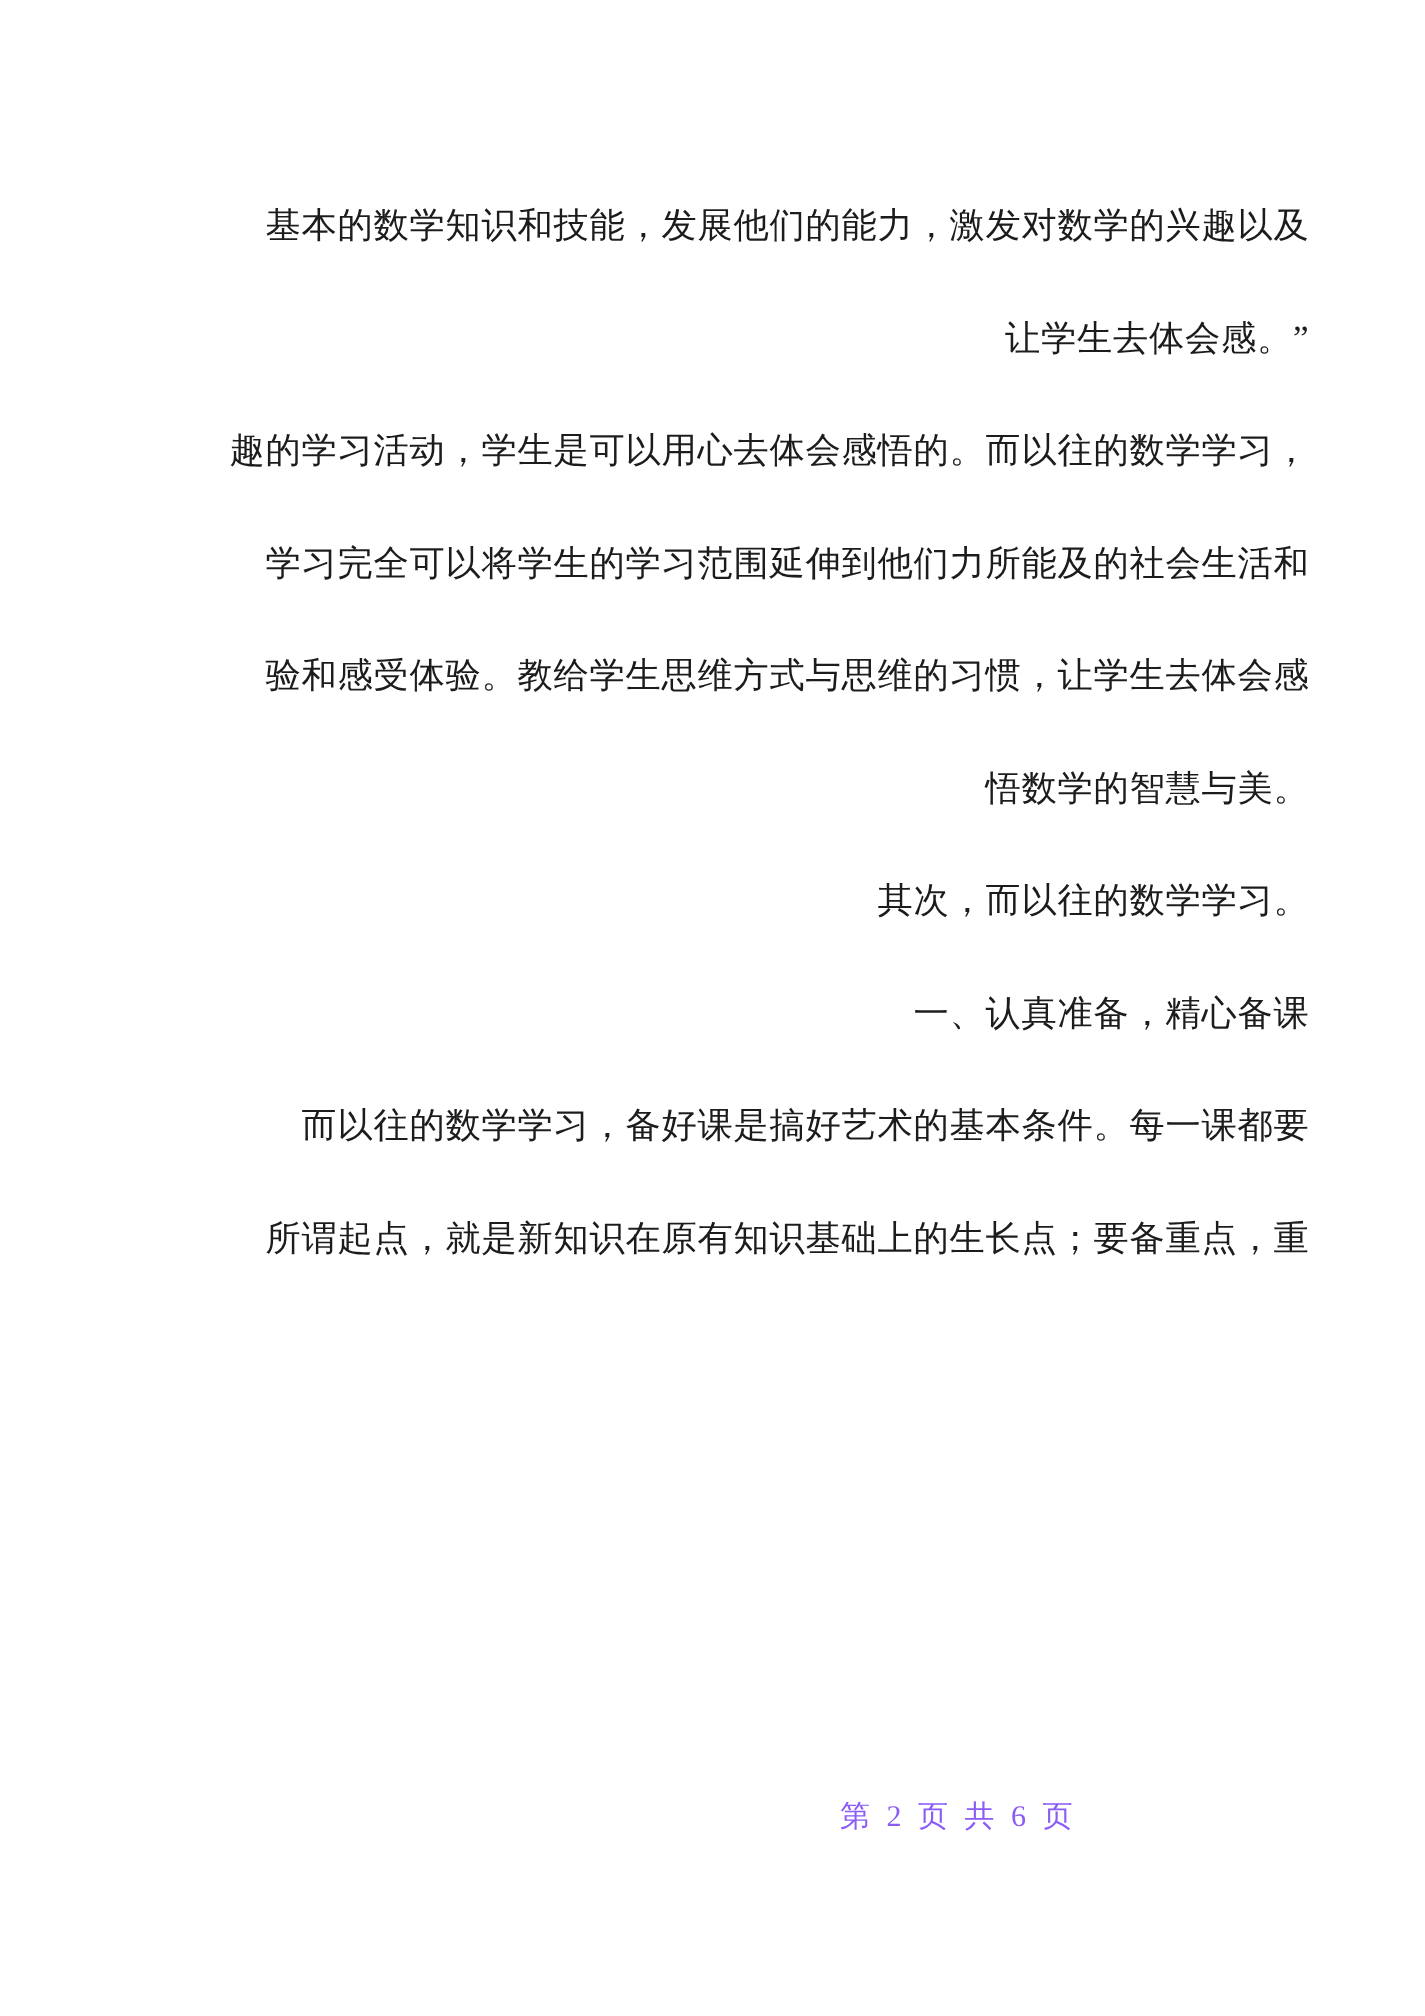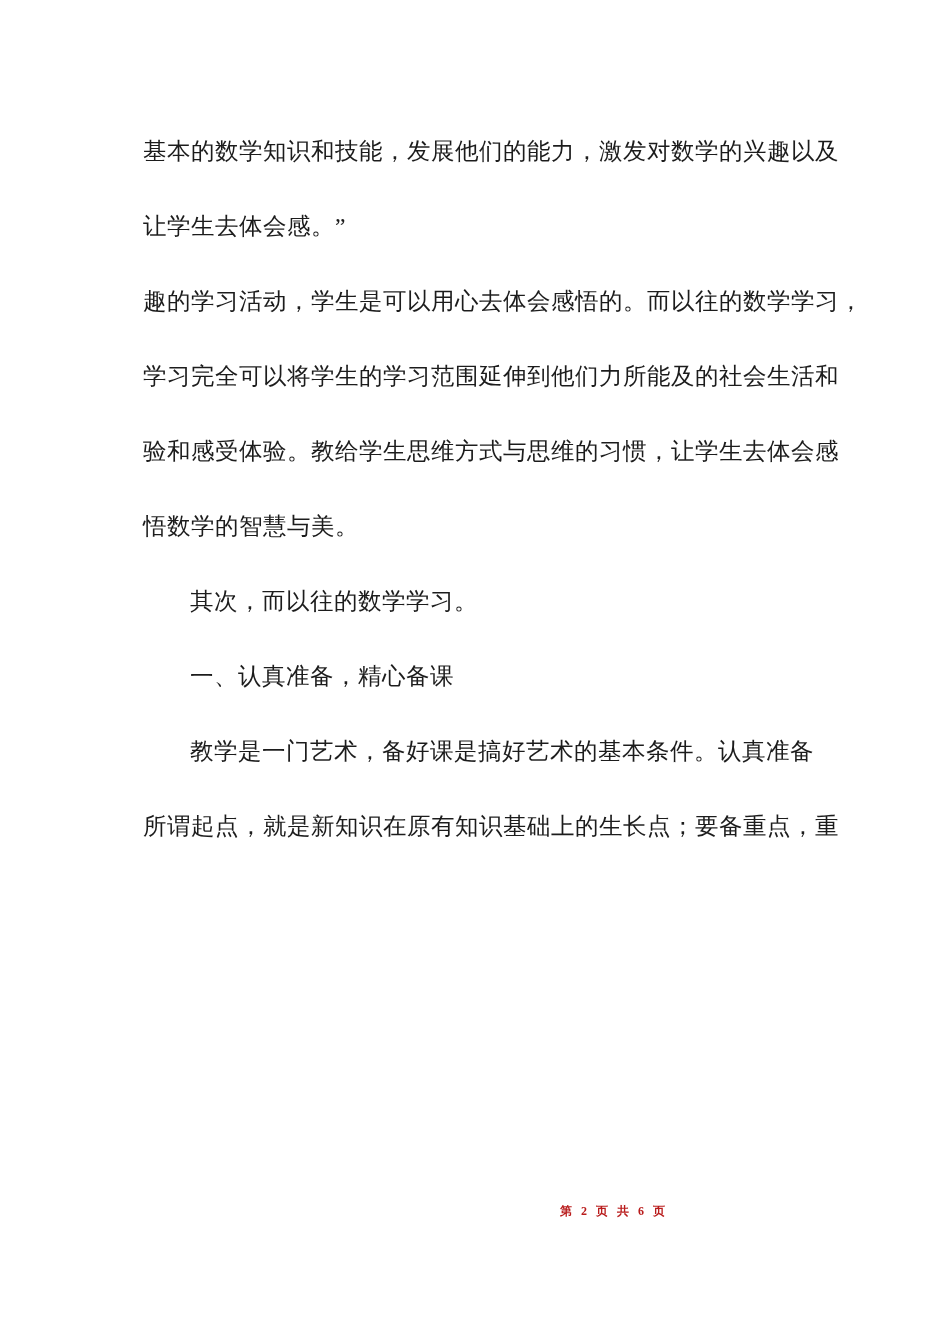--- a/index.html
+++ b/index.html
@@ -7,20 +7,21 @@
     padding: 0;
     background: #ffffff;
   }
   .page {
     position: relative;
     width: 950px;
     height: 1344px;
     background: #ffffff;
     overflow: hidden;
     font-family: "Liberation Serif", serif;
+    text-align: right;
   }
   .text-block {
     position: absolute;
     left: 143px;
     top: 114px;
     width: 730px;
     color: #1c1c1c;
   }
   .line {
     height: 75px;
@@ -32,37 +33,36 @@
   }
   .line.indent {
     padding-left: 47px;
   }
   .footer {
     position: absolute;
     left: 560px;
     top: 1198px;
     height: 26px;
     line-height: 26px;
-    font-size: 12px;
+    font-size: 20px;
     letter-spacing: 3px;
-    color: #b91c1c;
-    font-weight: bold;
+    color: #8b5cf6;
   }
 </style>
 </head>
 <body>
 
 <div class="page">
   <div class="text-block">
     <div class="line">基本的数学知识和技能，发展他们的能力，激发对数学的兴趣以及</div>
     <div class="line">让学生去体会感。”</div>
     <div class="line">趣的学习活动，学生是可以用心去体会感悟的。而以往的数学学习，</div>
     <div class="line">学习完全可以将学生的学习范围延伸到他们力所能及的社会生活和</div>
     <div class="line">验和感受体验。教给学生思维方式与思维的习惯，让学生去体会感</div>
     <div class="line">悟数学的智慧与美。</div>
     <div class="line indent">其次，而以往的数学学习。</div>
     <div class="line indent">一、认真准备，精心备课</div>
-    <div class="line indent">教学是一门艺术，备好课是搞好艺术的基本条件。认真准备</div>
+    <div class="line indent">而以往的数学学习，备好课是搞好艺术的基本条件。每一课都要</div>
     <div class="line">所谓起点，就是新知识在原有知识基础上的生长点；要备重点，重</div>
   </div>
 
   <div class="footer">第 2 页 共 6 页</div>
 </div>
 
 </body></html>

